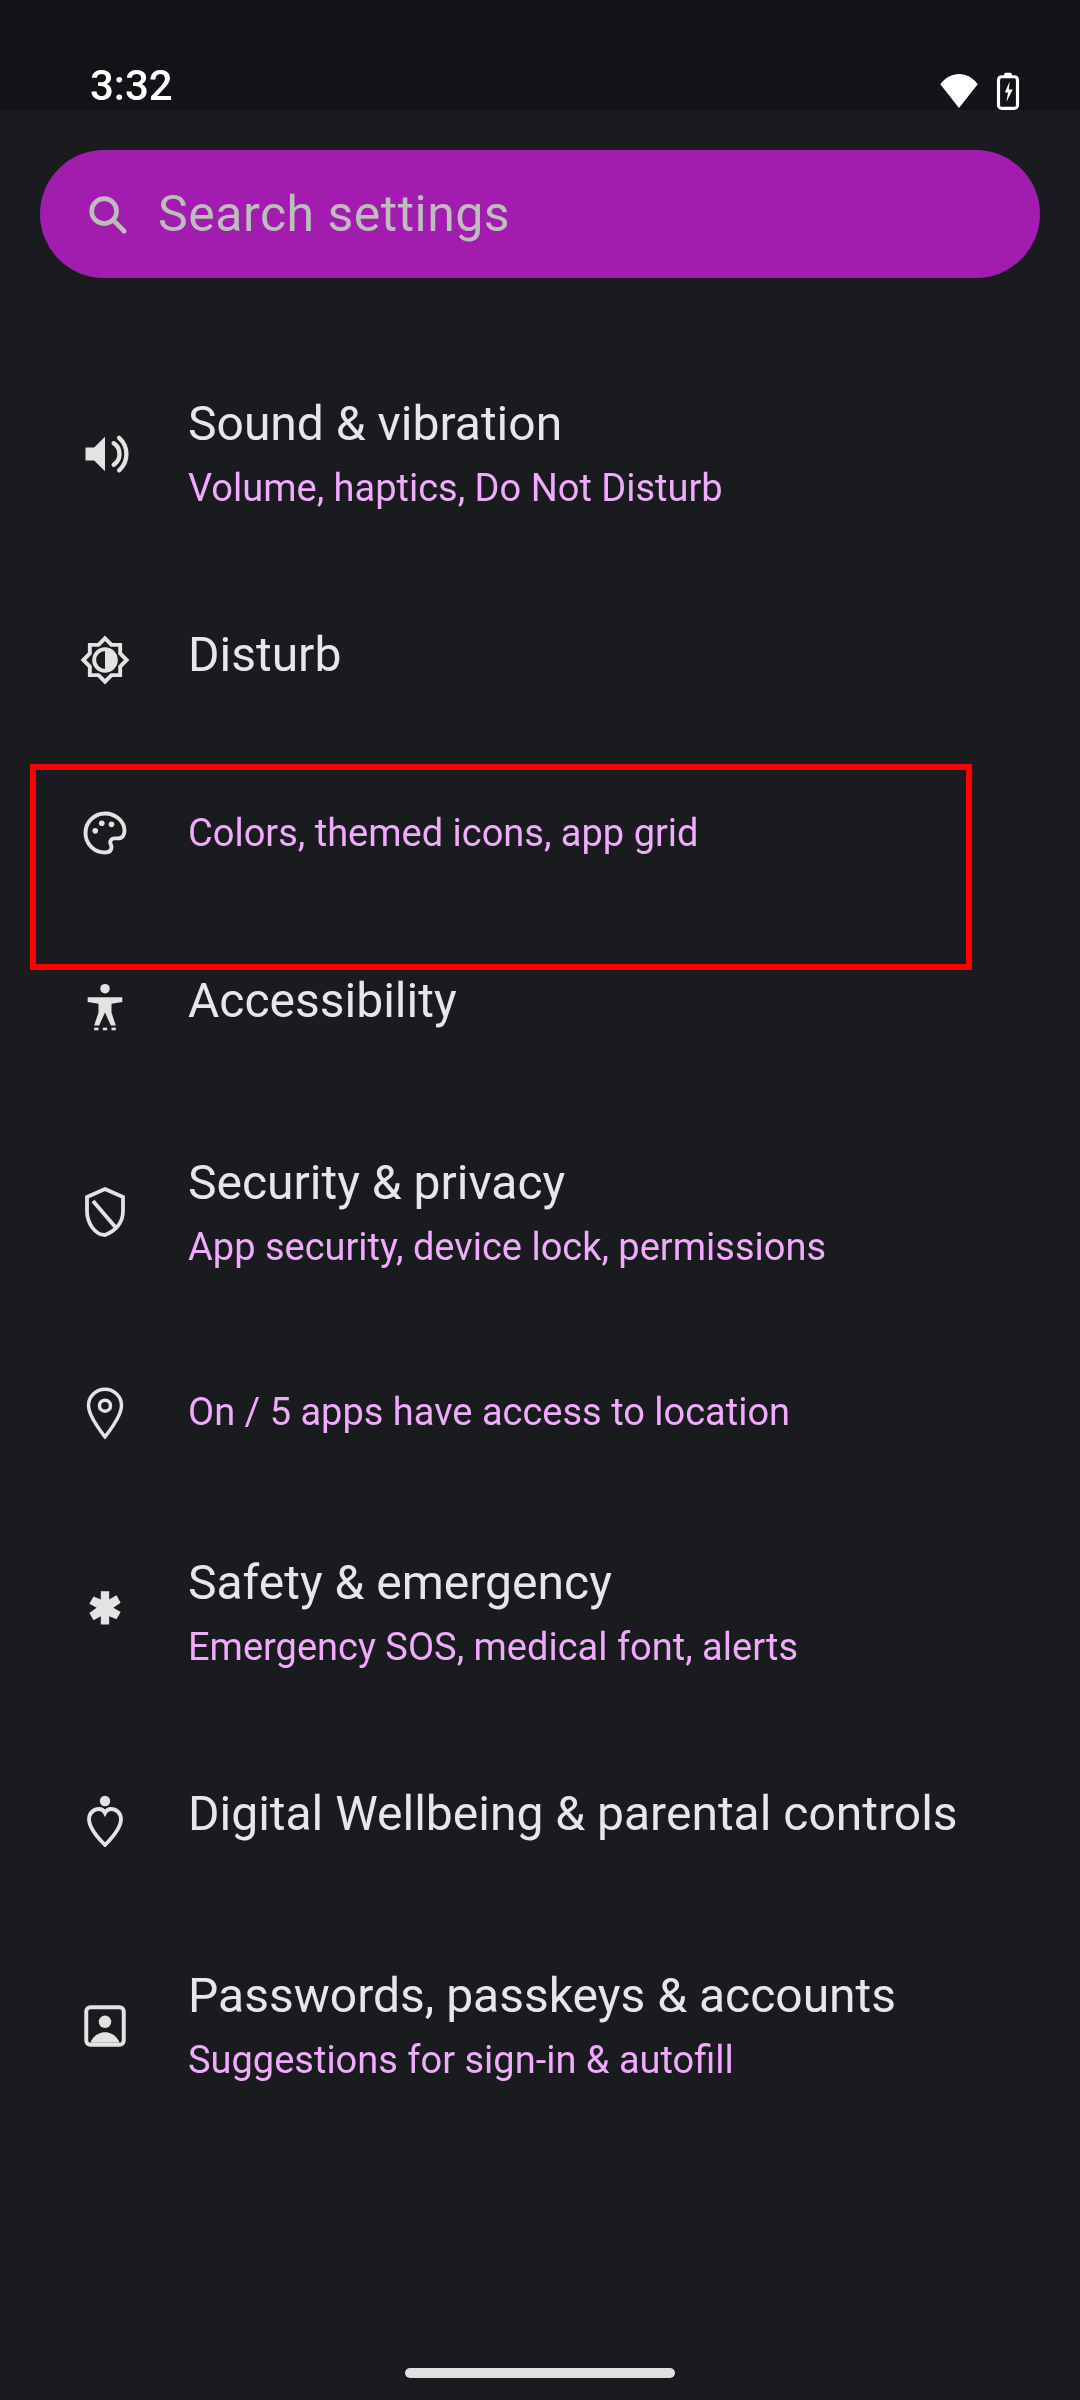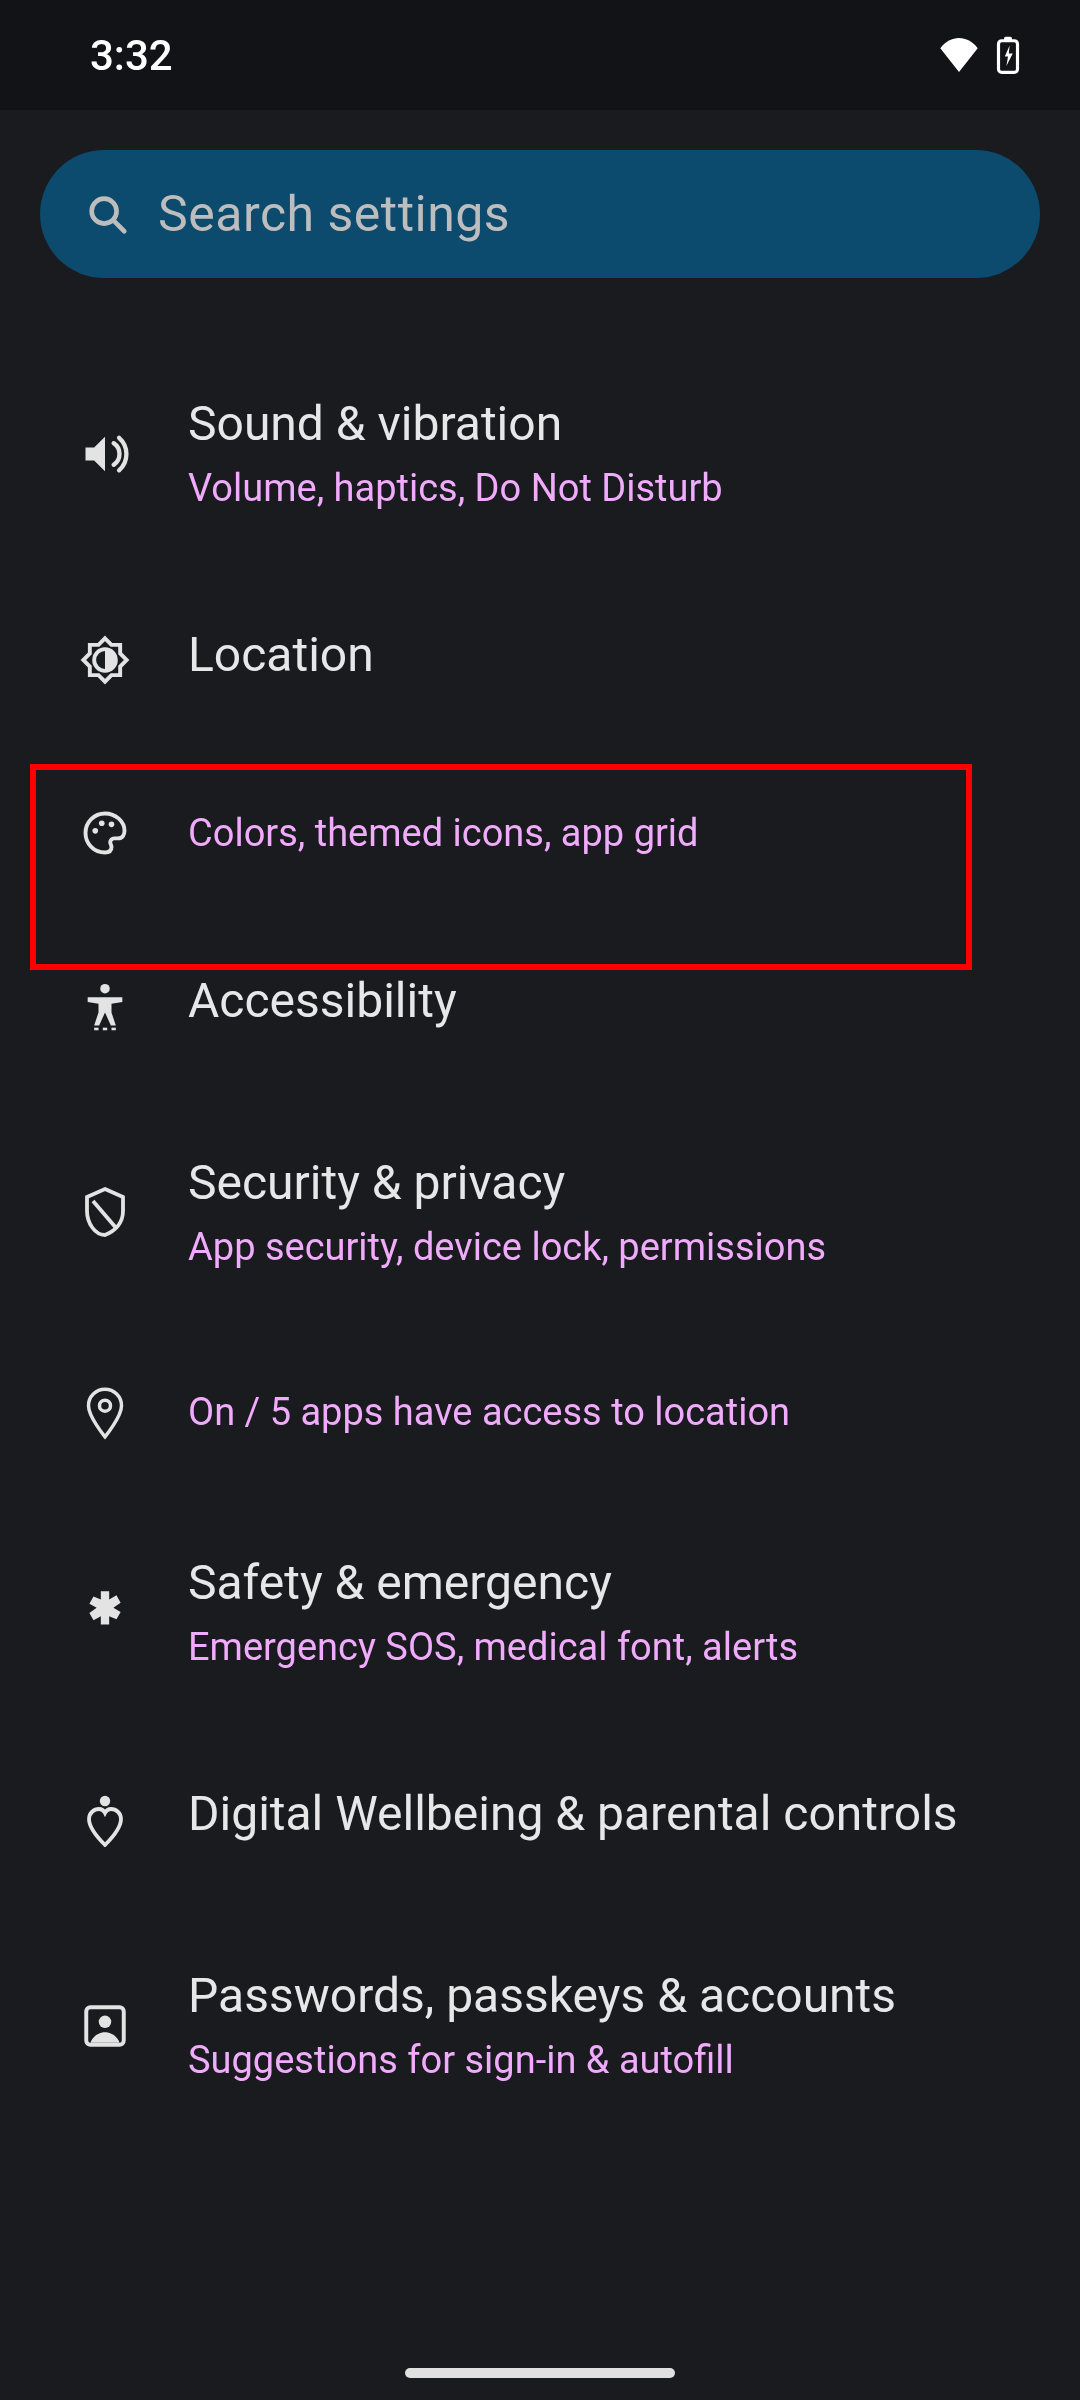--- a/index.html
+++ b/index.html
@@ -9,41 +9,41 @@
     font-family: Roboto, "Segoe UI", Arial, sans-serif;
     color: #e3e3e3;
     overflow: hidden;
     position: relative;
   }
 
   
   .status-bar {
     height: 110px;
     display: flex;
-    align-items: center;
+    align-items: flex-end;
     justify-content: space-between;
     padding: 0 60px 0 90px;
     background: #121316;
   }
   .status-time {
     font-size: 42px;
     font-weight: 500;
     color: #ffffff;
   }
   .status-icons {
     display: flex;
     align-items: center;
     gap: 16px;
   }
   .status-icons svg { display: block; }
 
   
   .search-wrap { padding: 40px 40px 30px 40px; }
   .search-bar {
-    background: #0c4a6e;
+    background: #a21caf;
     border-radius: 64px;
     height: 128px;
     display: flex;
     align-items: center;
     padding: 0 44px;
     gap: 28px;
   }
   .search-icon svg { display: block; }
   .search-placeholder {
     font-size: 50px;
@@ -157,21 +157,21 @@
 
   <div class="item">
     <span class="item-icon">
       <svg width="52" height="52" viewBox="0 0 24 24" fill="none" stroke="#e3e3e3" stroke-width="1.8">
         <polygon points="12,2 15,5 19,5 19,9 22,12 19,15 19,19 15,19 12,22 9,19 5,19 5,15 2,12 5,9 5,5 9,5"></polygon>
         <path d="M12 7 a5 5 0 0 1 0 10 Z" fill="#e3e3e3" stroke="none"></path>
         <circle cx="12" cy="12" r="5"></circle>
       </svg>
     </span>
     <div class="item-text">
-      <div class="item-title">Location</div>
+      <div class="item-title">Disturb</div>
     </div>
   </div>
 
   <div class="item">
     <span class="item-icon">
       <svg width="52" height="52" viewBox="0 0 24 24" fill="none" stroke="#e3e3e3" stroke-width="1.8">
         <path d="M12 3 C7 3 3 7 3 12 s4 9 9 9 c2 0 3-1 3-2.5 c0-1 -0.6-1.5 -0.6-2.2 c0-1 0.8-1.8 1.8-1.8 H18 c2 0 3-1.5 3-3.5 C21 6.7 17 3 12 3 Z"></path>
         <circle cx="7.5" cy="11" r="1.3" fill="#e3e3e3" stroke="none"></circle>
         <circle cx="10.5" cy="7.5" r="1.3" fill="#e3e3e3" stroke="none"></circle>
         <circle cx="15" cy="8" r="1.3" fill="#e3e3e3" stroke="none"></circle>

